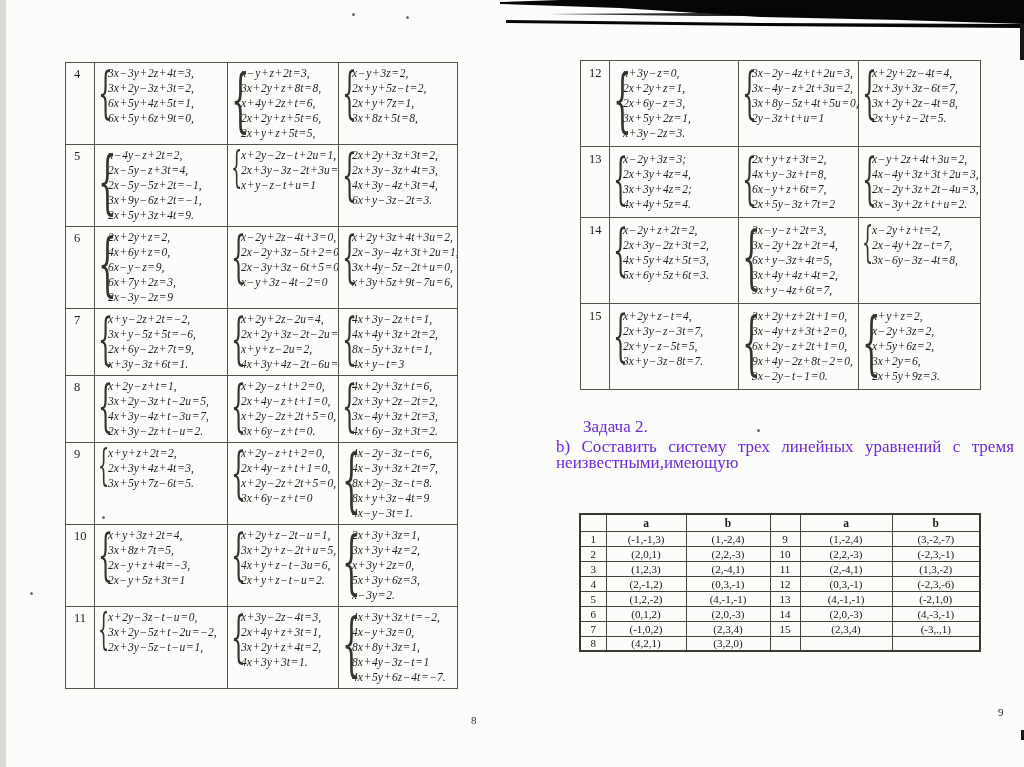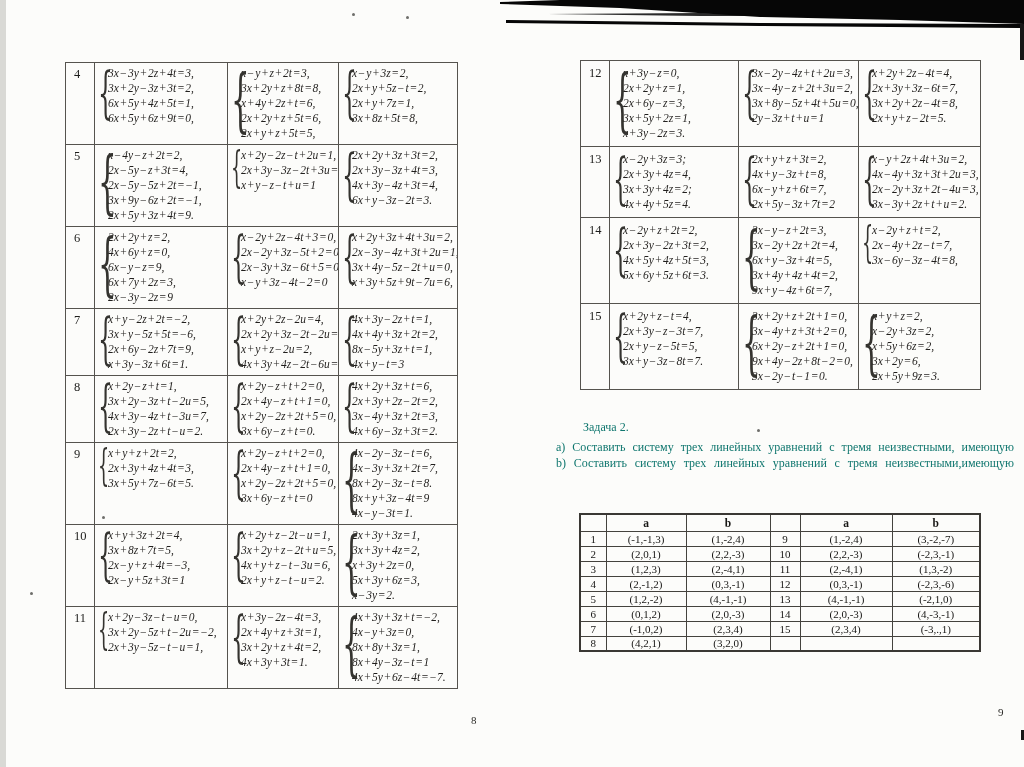--- a/index.html
+++ b/index.html
@@ -23,22 +23,22 @@
 
   .syswrap { display:flex; align-items:flex-start; }
   .brace { font-family:"DejaVu Serif",serif; color:#34332f; line-height:1; display:block;
            transform:scaleX(.42); transform-origin:left top; width:10px; flex:0 0 10px;
            font-weight:400; margin-top:-1px; }
   .eqs { flex:1; min-width:0;font-family:Liberation Serif, serif; }
   .eq { font-style:italic; font-size:11.5px; line-height:15px; color:#211f1d;
         white-space:nowrap; word-spacing:-2.2px; }
 
   
-  .task2 { position:absolute; left:556px; top:419px; width:458px; font-size:12px;
-           color:#0f766e; line-height:16.5px; }
+  .task2 { position:absolute; left:556px; top:419px; width:458px; font-size:17px;
+           color:#6d28d9; line-height:16.5px; }
   .t2-title { margin-left:27px; margin-bottom:3px; }
   .t2-a { text-align:justify; text-align-last:justify; }
   .t2-cont { padding-left:17px; }
 
   
   .soltable { position:absolute; left:579px; top:513px; border-collapse:collapse; table-layout:fixed; }
   .soltable th, .soltable td { border:1px solid #44423d; font-size:11px; color:#181715;
            text-align:center; height:15px; padding:0 1px; white-space:nowrap; overflow:hidden; }
   .soltable th { font-weight:bold; font-size:11.5px; height:17px; }
   .soltable { border:2px solid #3a3834; }
@@ -523,21 +523,20 @@
                 <div class="eq">2x + 5y + 9z = 3.</div>
               </div>
             </div>
           </td>
         </tr>
       </tbody>
   </table>
 
   <div class="task2" id="task2">
       <div class="t2-title">Задача 2.</div>
-      <div class="t2-a">a) Составить систему трех линейных уравнений с тремя неизвестными, имеющую</div>
       <div class="t2-a">b) Составить систему трех линейных уравнений с тремя неизвестными,имеющую</div>
     </div>
 
   <table class="soltable">
     <colgroup>
         <col style="width:26px">
         <col style="width:80px">
         <col style="width:84px">
         <col style="width:30px">
         <col style="width:92px">

